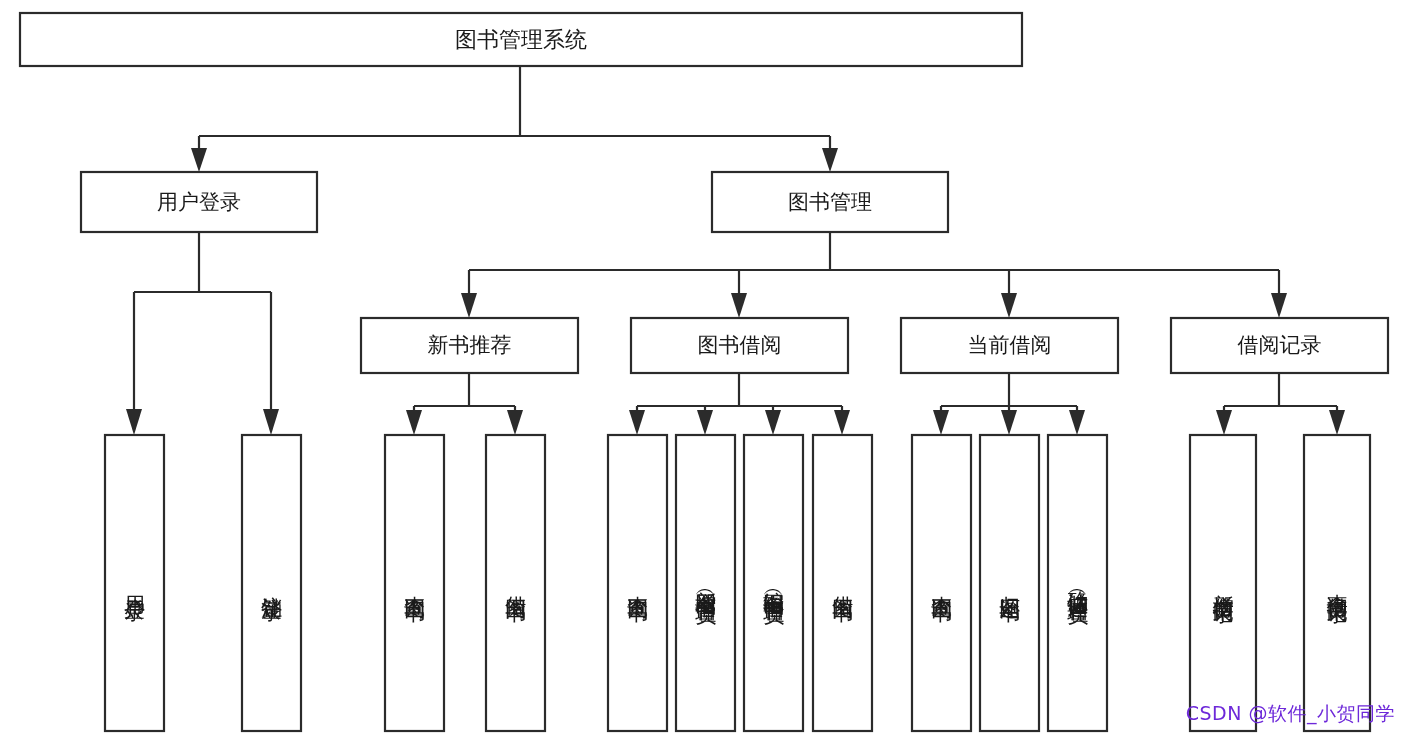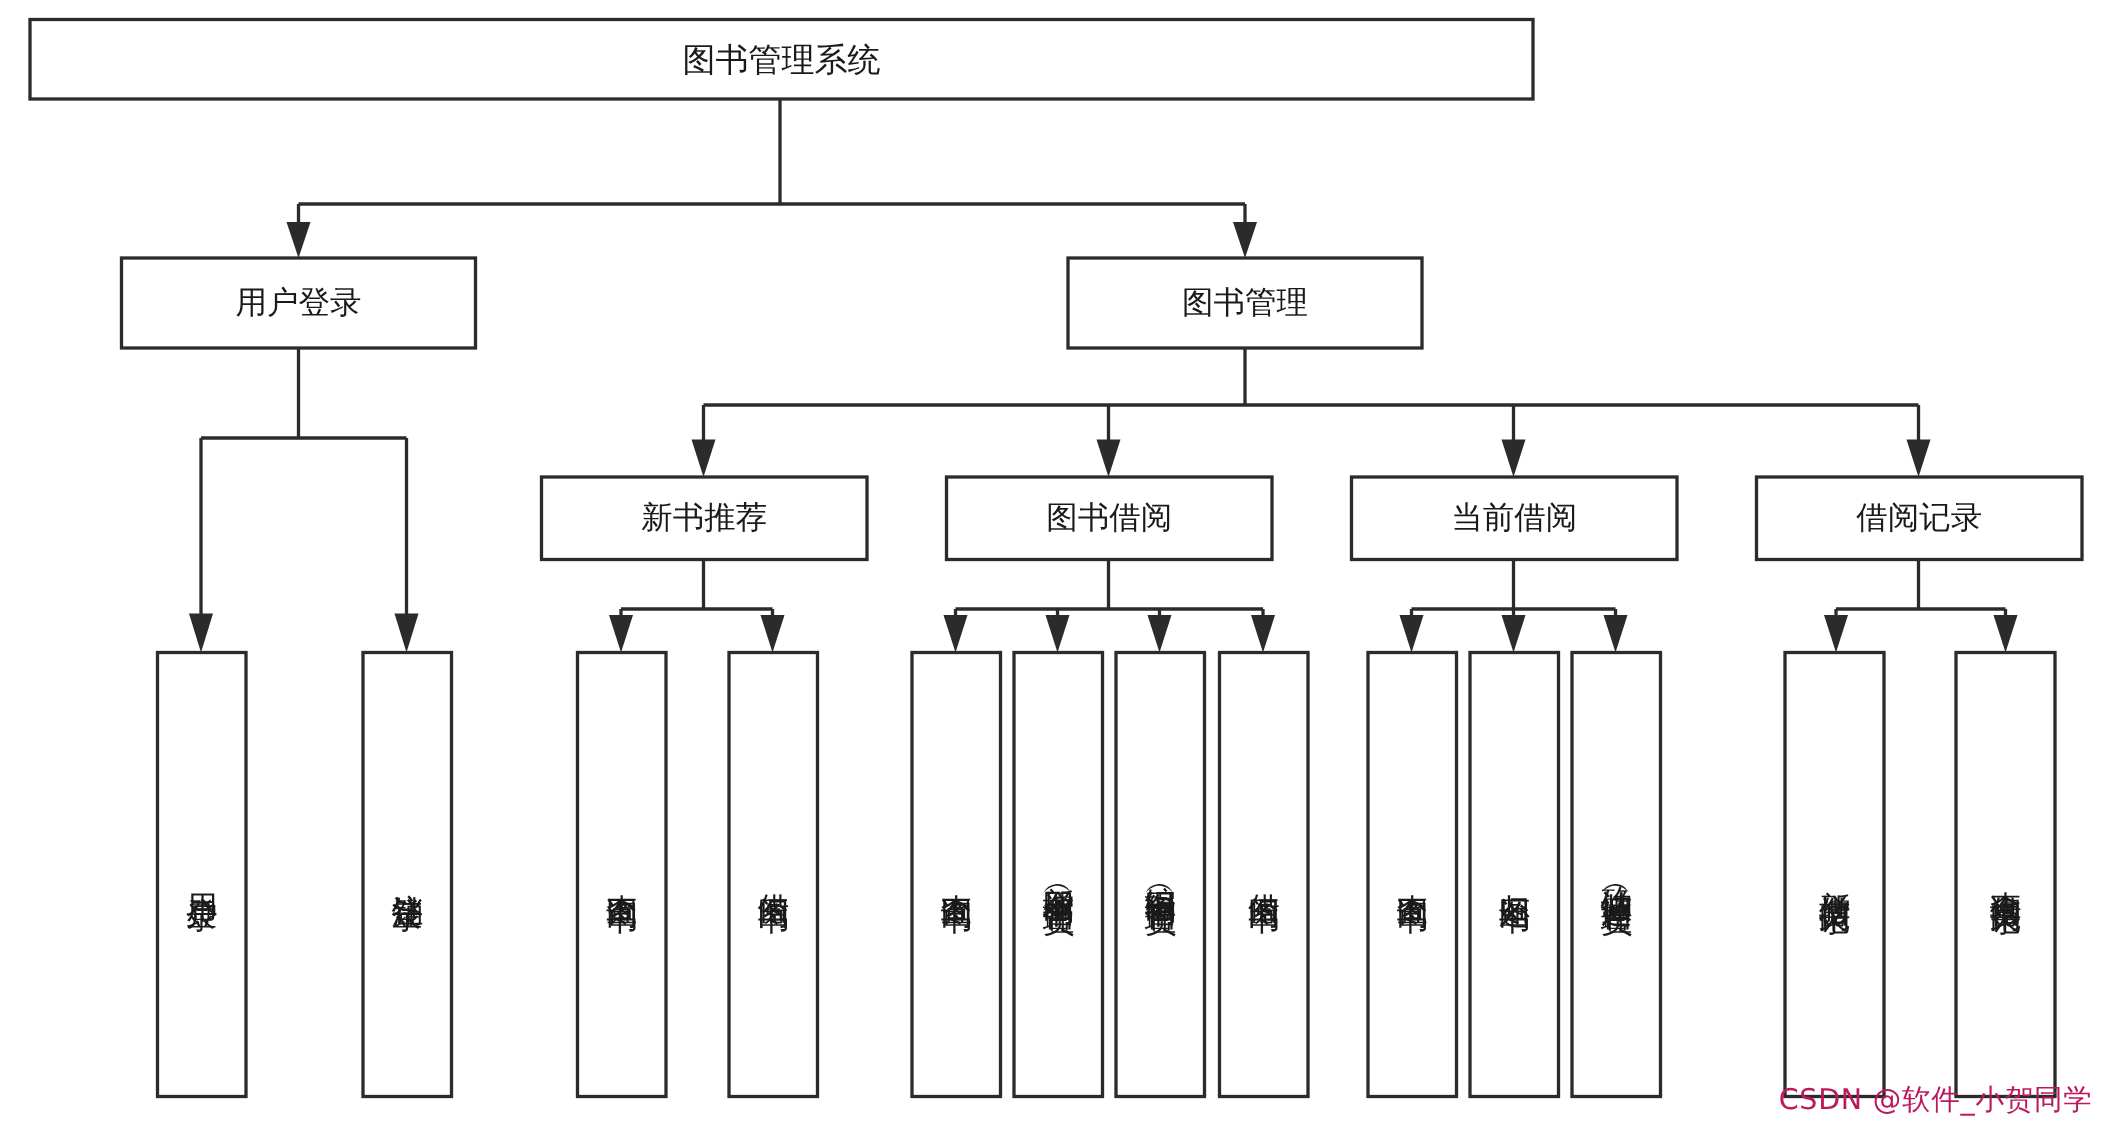--- a/index.html
+++ b/index.html
@@ -64,24 +64,24 @@
     stroke: #2b2b2b;
     stroke-width: 2.2;
     fill: none;
   }
   .arrowhead {
     fill: #2b2b2b;
   }
   #watermark {
     position: absolute;
     right: 10px;
-    bottom: 1px;
+    bottom: 20px;
     font-family: "DejaVu Sans", "Liberation Sans", sans-serif;
     font-size: 19px;
-    color: #be185d;
+    color: #6d28d9;
     letter-spacing: 0.5px;
     white-space: nowrap;
   }
 </style>
 </head>
 <body>
 
 <div id="diagram-root">
 
   <svg id="flow" viewBox="0 0 1405 747">

